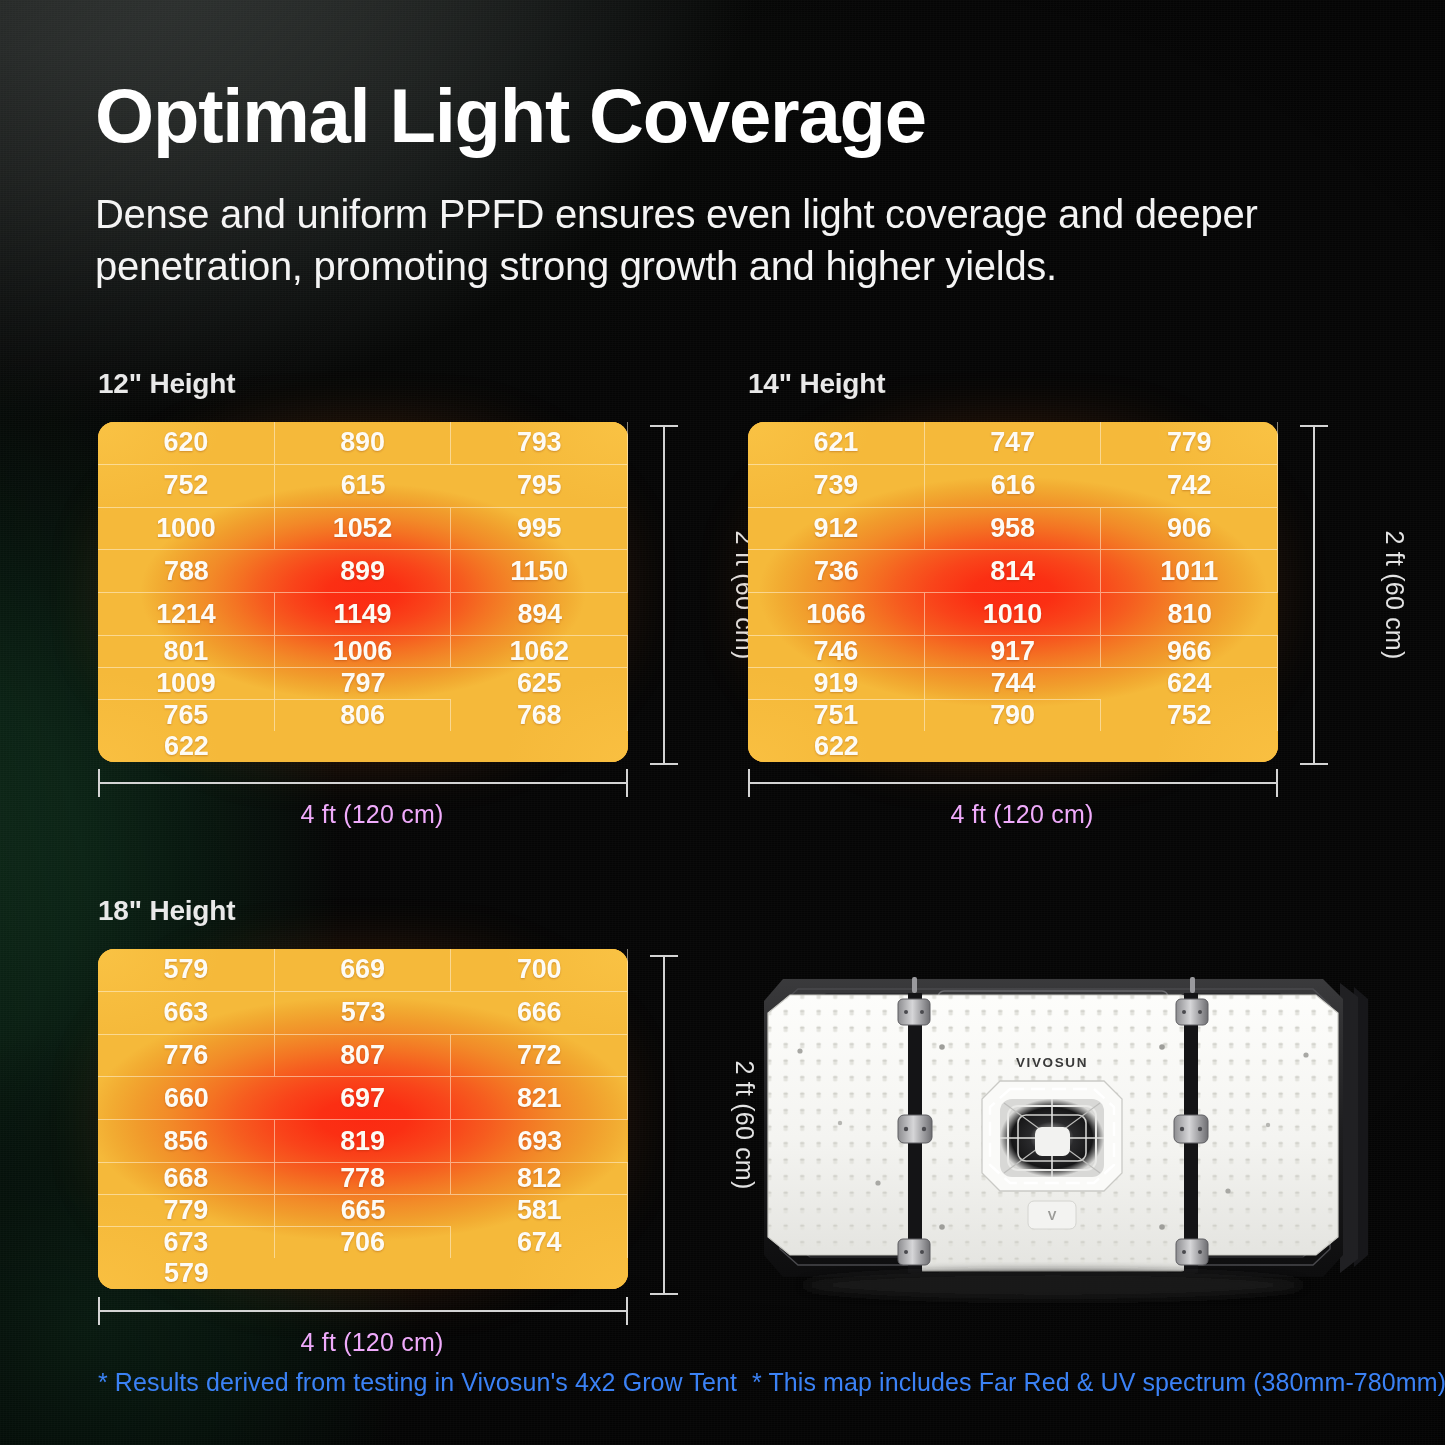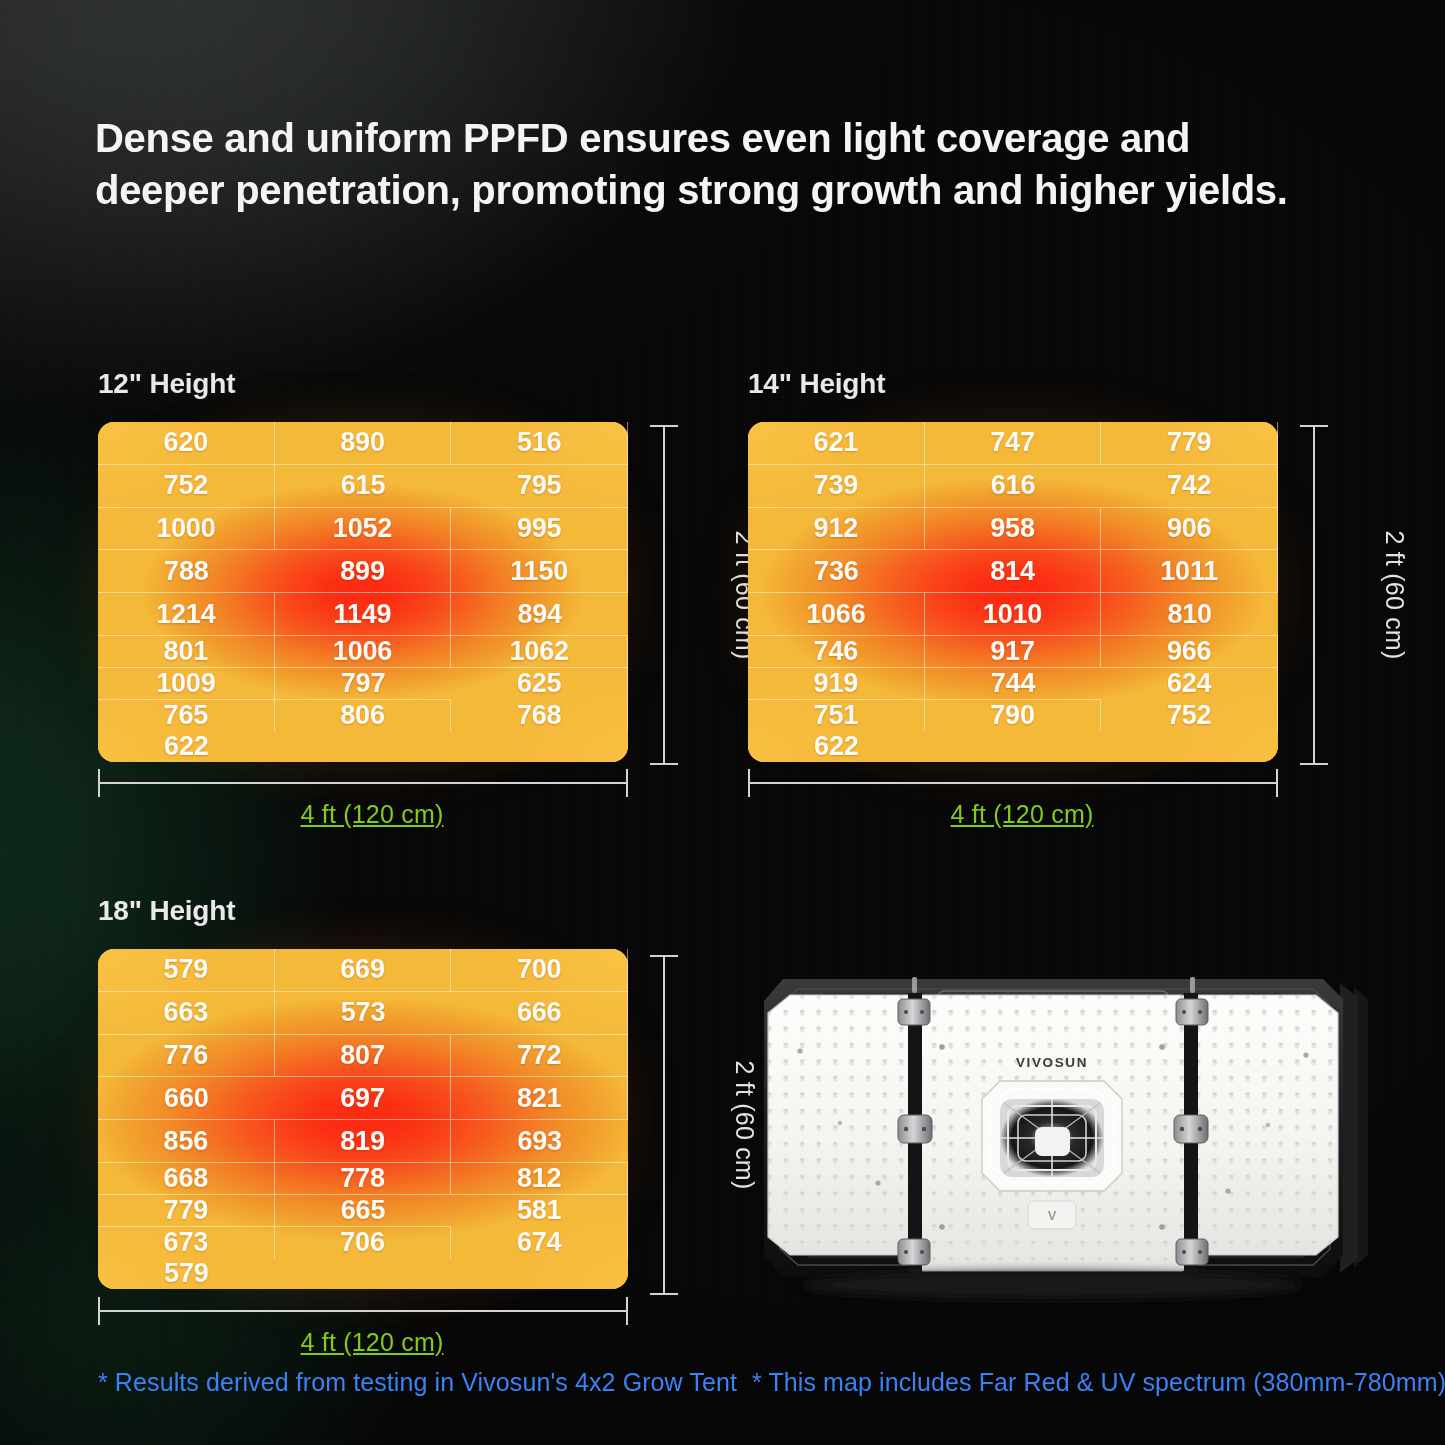--- a/index.html
+++ b/index.html
@@ -55,21 +55,21 @@
     font-size: 76px;
     font-weight: 700;
     color: #ffffff;
     letter-spacing: -1.2px;
     line-height: 1.0;
     white-space: nowrap;
   }
   #page-subtitle {
     margin-top: 34px;
     font-size: 40px;
-    font-weight: 700;
+    font-weight: 400;
     color: #f4f4f4;
     line-height: 1.30;
     letter-spacing: -0.3px;
     max-width: 1200px;
   }
 
   
   .map-block { position: absolute; }
   .map-title {
     font-size: 28px;
@@ -213,23 +213,22 @@
   }
   .dim-h .bar::before { left: 0; }
   .dim-h .bar::after  { right: 0; }
   .dim-h .lbl {
     position: absolute;
     top: 18px;
     left: 18px; right: 0;
     text-align: center;
     font-size: 25px;
     font-weight: 400;
-    color: #84cc16;
+    color: #f0abfc;
     letter-spacing: 0.2px;
-    text-decoration: underline;
   }
 
   
   .footnote {
     position: absolute;
     font-size: 25px;
     font-weight: 400;
     color: #3b82f6;
     letter-spacing: 0.1px;
     white-space: nowrap;
@@ -243,32 +242,33 @@
 <body>
 
 <div id="bg-base"></div>
 <div id="bg-grey-glow"></div>
 <div id="bg-green-glow"></div>
 <div id="bg-green-glow2"></div>
 <div id="bg-vignette"></div>
 <div id="bg-noise"></div>
 
 <div id="header">
+  <div id="page-title">Optimal Light Coverage</div>
   <div id="page-subtitle">Dense and uniform PPFD ensures even light coverage and deeper penetration, promoting strong growth and higher yields.</div>
 </div>
 
 <div class="map-block" style="left:98px; top:368px;">
   <div class="map-title">12" Height</div>
   <div class="grid-wrap">
     <div class="grid-glow"></div>
     <div class="heat" style="--hw: 42%; --hh: 32%;"></div>
     <div class="cells">
         <div class="cell">620</div>
         <div class="cell">890</div>
-        <div class="cell">516</div>
+        <div class="cell">793</div>
         <div class="cell">752</div>
         <div class="cell last-col">615</div>
         <div class="cell">795</div>
         <div class="cell">1000</div>
         <div class="cell">1052</div>
         <div class="cell">995</div>
         <div class="cell last-col">788</div>
         <div class="cell">899</div>
         <div class="cell">1150</div>
         <div class="cell">1214</div>

